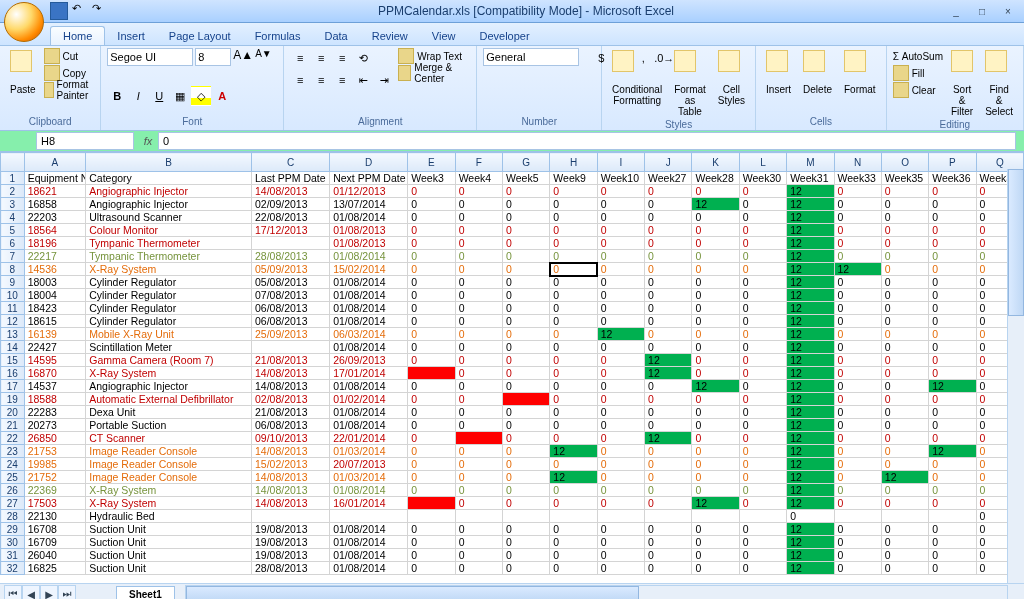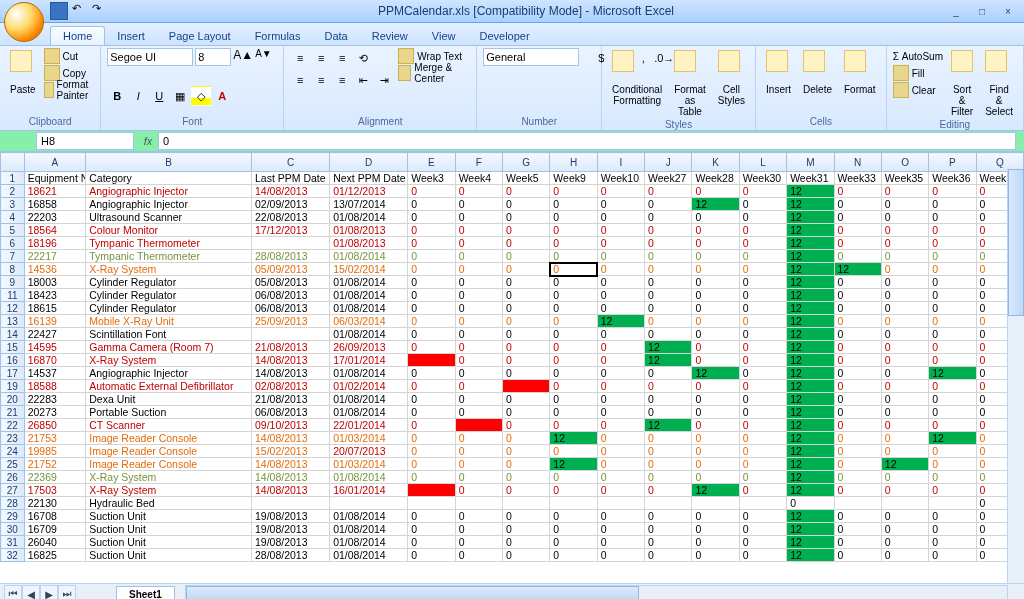--- a/index.html
+++ b/index.html
@@ -464,20 +464,40 @@
           <td class="">0</td>
           <td class="">0</td>
           <td class="">0</td>
           <td class="bg-green">12</td>
           <td class="">0</td>
           <td class="">0</td>
           <td class="">0</td>
           <td class="">0</td>
         </tr>
         <tr>
+          <td class="rh">10</td>
+          <td class="">18004</td>
+          <td class="">Cylinder Regulator</td>
+          <td class="">07/08/2013</td>
+          <td class="">01/08/2014</td>
+          <td class="">0</td>
+          <td class="">0</td>
+          <td class="">0</td>
+          <td class="">0</td>
+          <td class="">0</td>
+          <td class="">0</td>
+          <td class="">0</td>
+          <td class="">0</td>
+          <td class="bg-green">12</td>
+          <td class="">0</td>
+          <td class="">0</td>
+          <td class="">0</td>
+          <td class="">0</td>
+        </tr>
+        <tr>
           <td class="rh">11</td>
           <td class="">18423</td>
           <td class="">Cylinder Regulator</td>
           <td class="">06/08/2013</td>
           <td class="">01/08/2014</td>
           <td class="">0</td>
           <td class="">0</td>
           <td class="">0</td>
           <td class="">0</td>
           <td class="">0</td>
@@ -526,21 +546,21 @@
           <td class="orange">0</td>
           <td class="bg-green">12</td>
           <td class="orange">0</td>
           <td class="orange">0</td>
           <td class="orange">0</td>
           <td class="orange">0</td>
         </tr>
         <tr>
           <td class="rh">14</td>
           <td class="">22427</td>
-          <td class="">Scintillation Font</td>
+          <td class="">Scintillation Meter</td>
           <td class=""></td>
           <td class="">01/08/2014</td>
           <td class="">0</td>
           <td class="">0</td>
           <td class="">0</td>
           <td class="">0</td>
           <td class="">0</td>
           <td class="">0</td>
           <td class="">0</td>
           <td class="">0</td>

